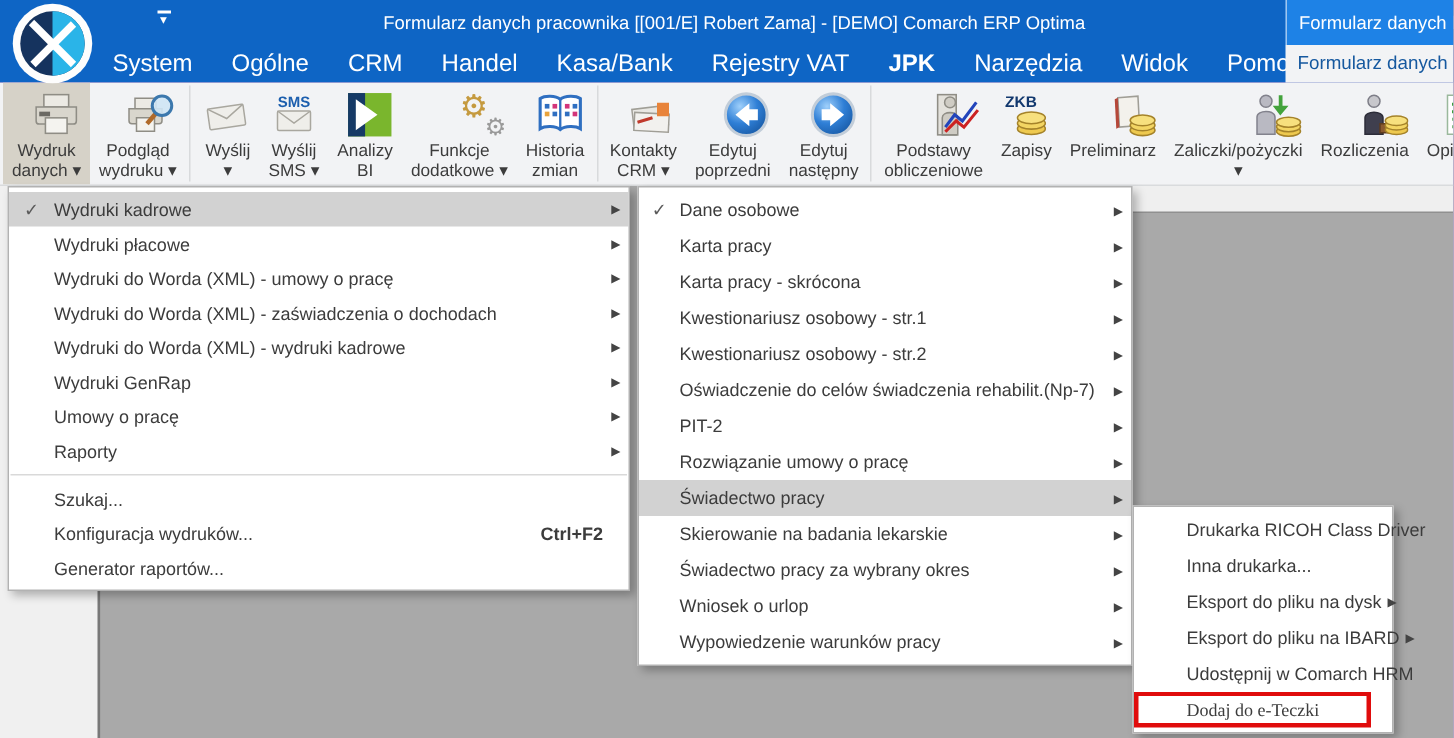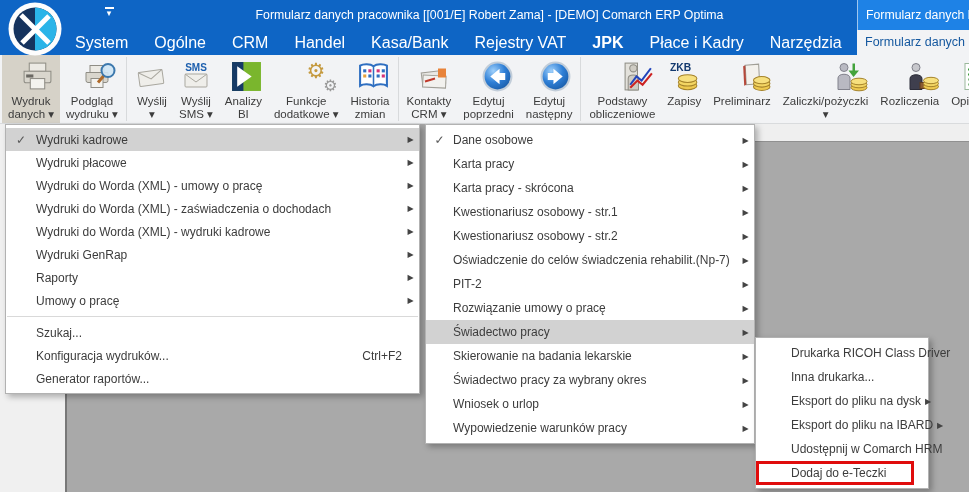--- a/index.html
+++ b/index.html
@@ -53,33 +53,33 @@
     border-bottom:1px solid #909090;}
 
   
   .menu{position:absolute;background:#fff;border:1px solid #b2b2b2;box-shadow:3px 3px 6px rgba(0,0,0,.28);
     padding:3px 0;font-size:12px;color:var(--menu-text);z-index:10;}
   .mi{display:flex;align-items:center;height:23px;}
   .mi.hl{background:var(--highlight-gray);}
   .check{width:30px;text-align:center;color:#5a5a5a;font-size:12px;flex:0 0 auto;}
   .check::before{content:"\2713";}
   .mlabel{white-space:nowrap;}
-  .shortcut{margin-left:auto;white-space:nowrap;}
+  .shortcut{margin-left:auto;white-space:nowrap;font-weight:bold;}
   .subarrow{width:17px;text-align:center;font-size:8px;color:#444;flex:0 0 auto;}
   .subarrow::before{content:"\25B6";}
   .msep{border-top:1px solid #d9d9d9;margin:4px 1px;}
   #menu1{left:5px;top:124px;width:415px;}
   #menu2{left:425px;top:124px;width:330px;}
   #menu2 .mi{height:24px;}
   #menu2 .check{width:27px;}
   #menu3{left:755px;top:337px;width:174px;}
   #menu3 .mi{height:24px;}
   #menu3 .check{width:35px;}
   #menu3 .subarrow{width:14px;}
-  .mi.boxed{box-shadow:inset 0 0 0 3px var(--annotation-red);margin-right:14px;}
+  .mi.boxed{box-shadow:inset 0 0 0 3px var(--annotation-red);margin-right:14px;font-family:Liberation Serif, serif;}
 </style>
 </head>
 <body>
 
 <div id="app">
 
   <div class="titlebar">
     <div class="win-title">Formularz danych pracownika [[001/E] Robert Zama] - [DEMO] Comarch ERP Optima</div>
     <div class="ctx-header">Formularz danych kadro</div>
   </div>
@@ -103,21 +103,20 @@
 
         <div class="rtab">Handel</div>
 
         <div class="rtab">Kasa/Bank</div>
 
         <div class="rtab">Rejestry VAT</div>
 
 
         <div class="rtab b">JPK</div>
 
-        <div class="rtab">Płace i Kadry</div>
 
         <div class="rtab">Narzędzia</div>
 
         <div class="rtab">Widok</div>
 
         <div class="rtab">Pomoc</div>
 
     </div>
   </div>
   <div class="active-tab">Formularz danych kad</div>
@@ -440,28 +439,28 @@
 
         <div class="mi">
           <span class="check" style="visibility: hidden;"></span>
           <span class="mlabel">Wydruki GenRap</span>
           <span class="shortcut"></span>
           <span class="subarrow"></span>
         </div>
 
         <div class="mi">
           <span class="check" style="visibility: hidden;"></span>
+          <span class="mlabel">Umowy o pracę</span>
+          <span class="shortcut"></span>
+          <span class="subarrow"></span>
+        </div>
+
+        <div class="mi">
+          <span class="check" style="visibility: hidden;"></span>
           <span class="mlabel">Raporty</span>
-          <span class="shortcut"></span>
-          <span class="subarrow"></span>
-        </div>
-
-        <div class="mi">
-          <span class="check" style="visibility: hidden;"></span>
-          <span class="mlabel">Umowy o pracę</span>
           <span class="shortcut"></span>
           <span class="subarrow"></span>
         </div>
 
     </div>
     <div class="msep"></div>
     <div>
 
         <div class="mi">
           <span class="check" style="visibility: hidden;"></span>

